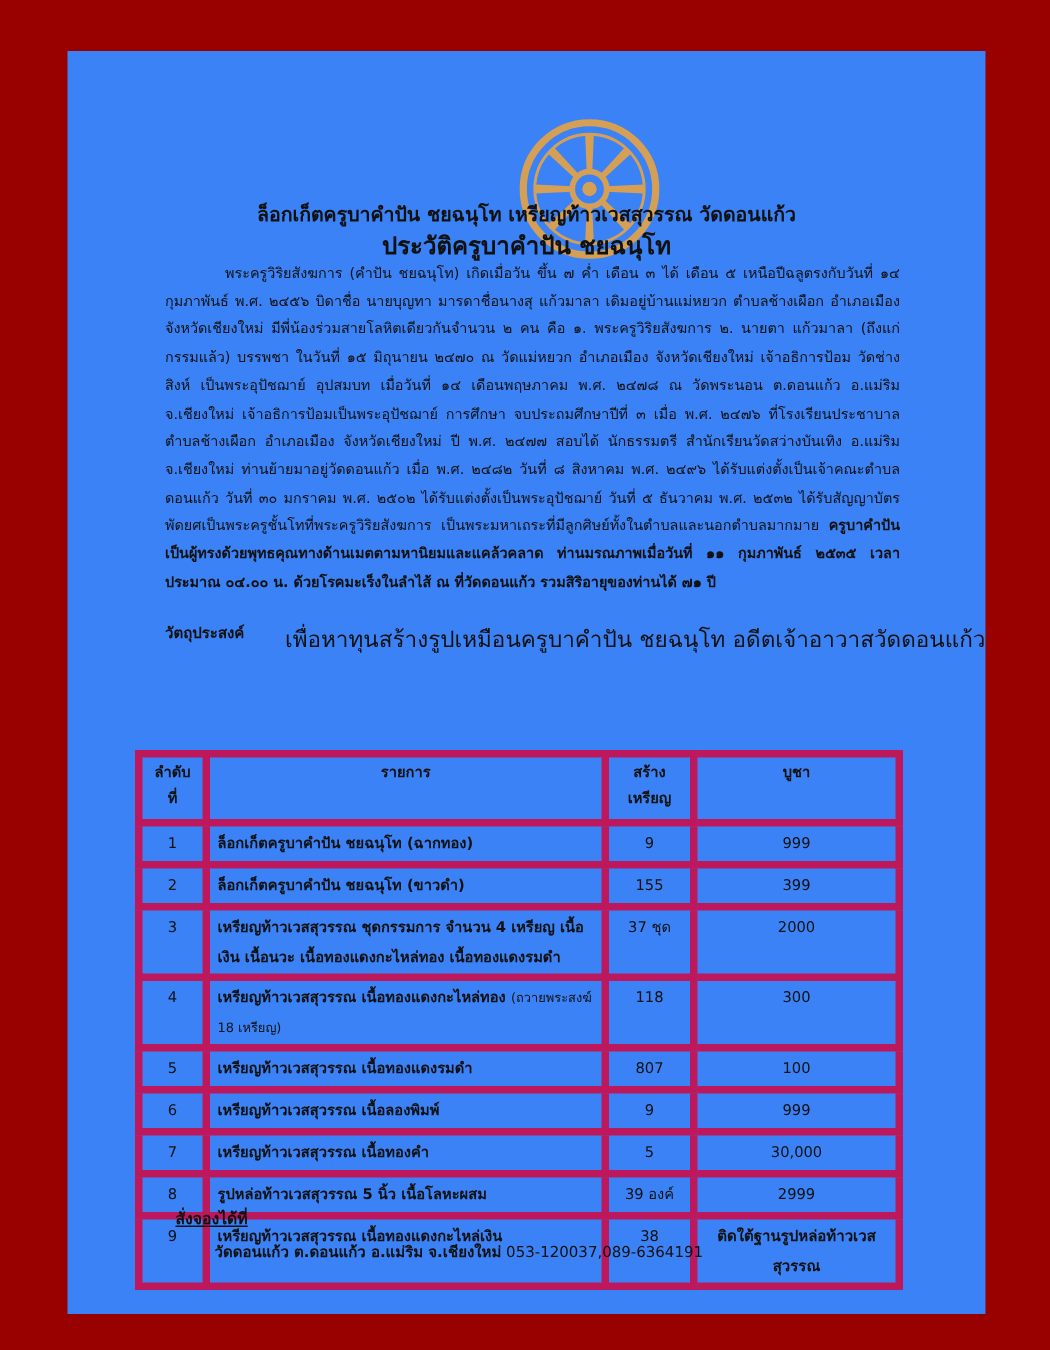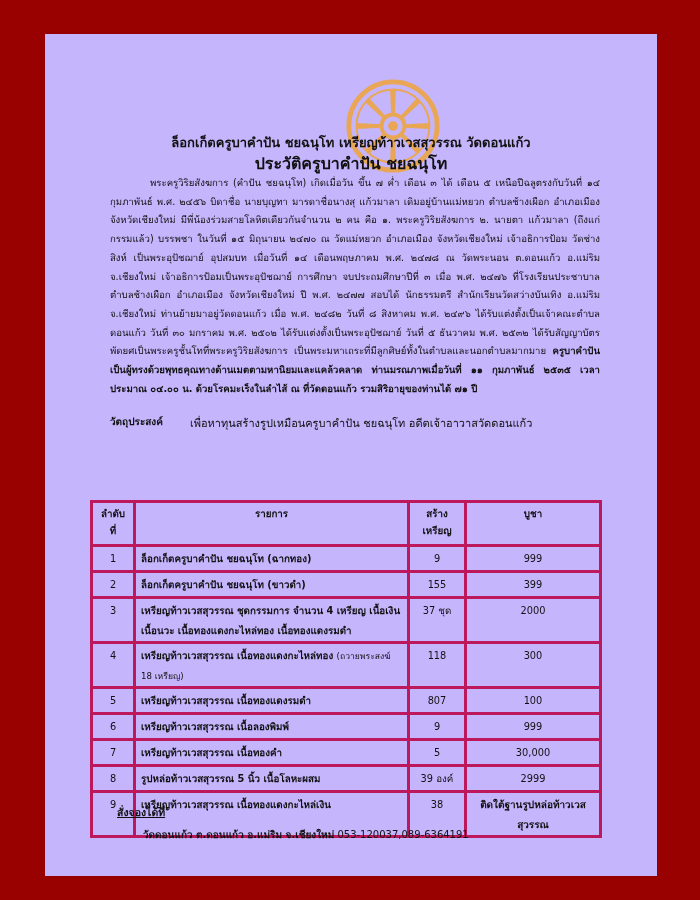--- a/index.html
+++ b/index.html
@@ -8,21 +8,21 @@
     background: #990000;
     position: relative;
     overflow: hidden;
     font-family: "DejaVu Sans", "Liberation Sans", sans-serif;
     color: #111;
   }
   .paper {
     position: absolute;
     left: 45px; top: 34px;
     width: 612px; height: 842px;
-    background: #c4b5fd;
+    background: #3b82f6;
     box-shadow: 0 0 1px rgba(0,0,0,0.2);
   }
   .wheel {
     position: absolute;
     left: 300px; top: 44px;
     width: 96px; height: 96px;
     opacity: 0.85;
   }
   .title {
     position: absolute;
@@ -55,39 +55,39 @@
   .body b { font-weight: bold; }
   .obj-head {
     position: absolute;
     left: 65px; top: 380px;
     font-weight: bold;
     font-size: 10px;
   }
   .obj-text {
     position: absolute;
     left: 145px; top: 380px;
-    font-size: 11px;
+    font-size: 15px;
   }
   .table-title {
     position: absolute;
     left: 0; width: 612px;
     top: 449px;
     text-align: center;
     font-weight: bold;
     font-size: 11px;
   }
   table.items {
     position: absolute;
     left: 45px; top: 466px;
     width: 512px;
     border-collapse: collapse;
     font-size: 9.8px;
   }
   table.items td, table.items th {
-    border: 3px solid #be185d;
+    border: 5px solid #be185d;
     padding: 0 5px;
     vertical-align: top;
   }
   table.items th {
     font-weight: bold;
     text-align: center;
     line-height: 17px;
     padding-top: 2px;
     padding-bottom: 3px;
     height: 36px;

